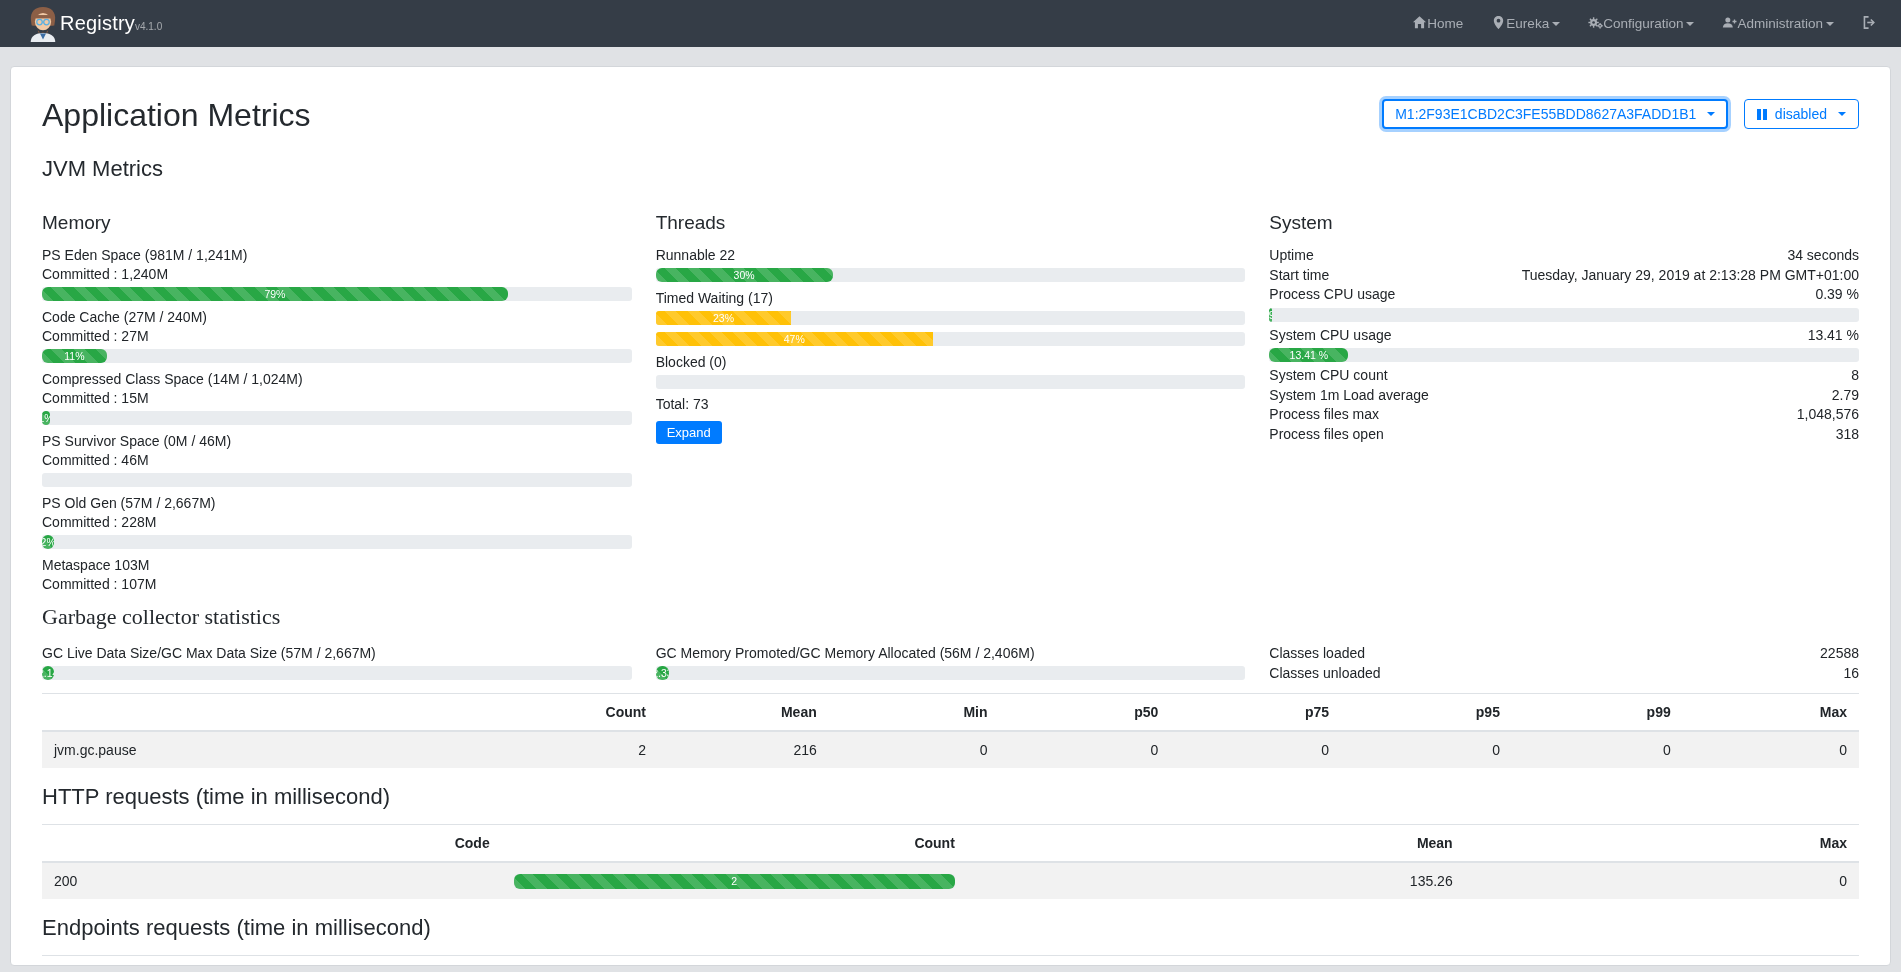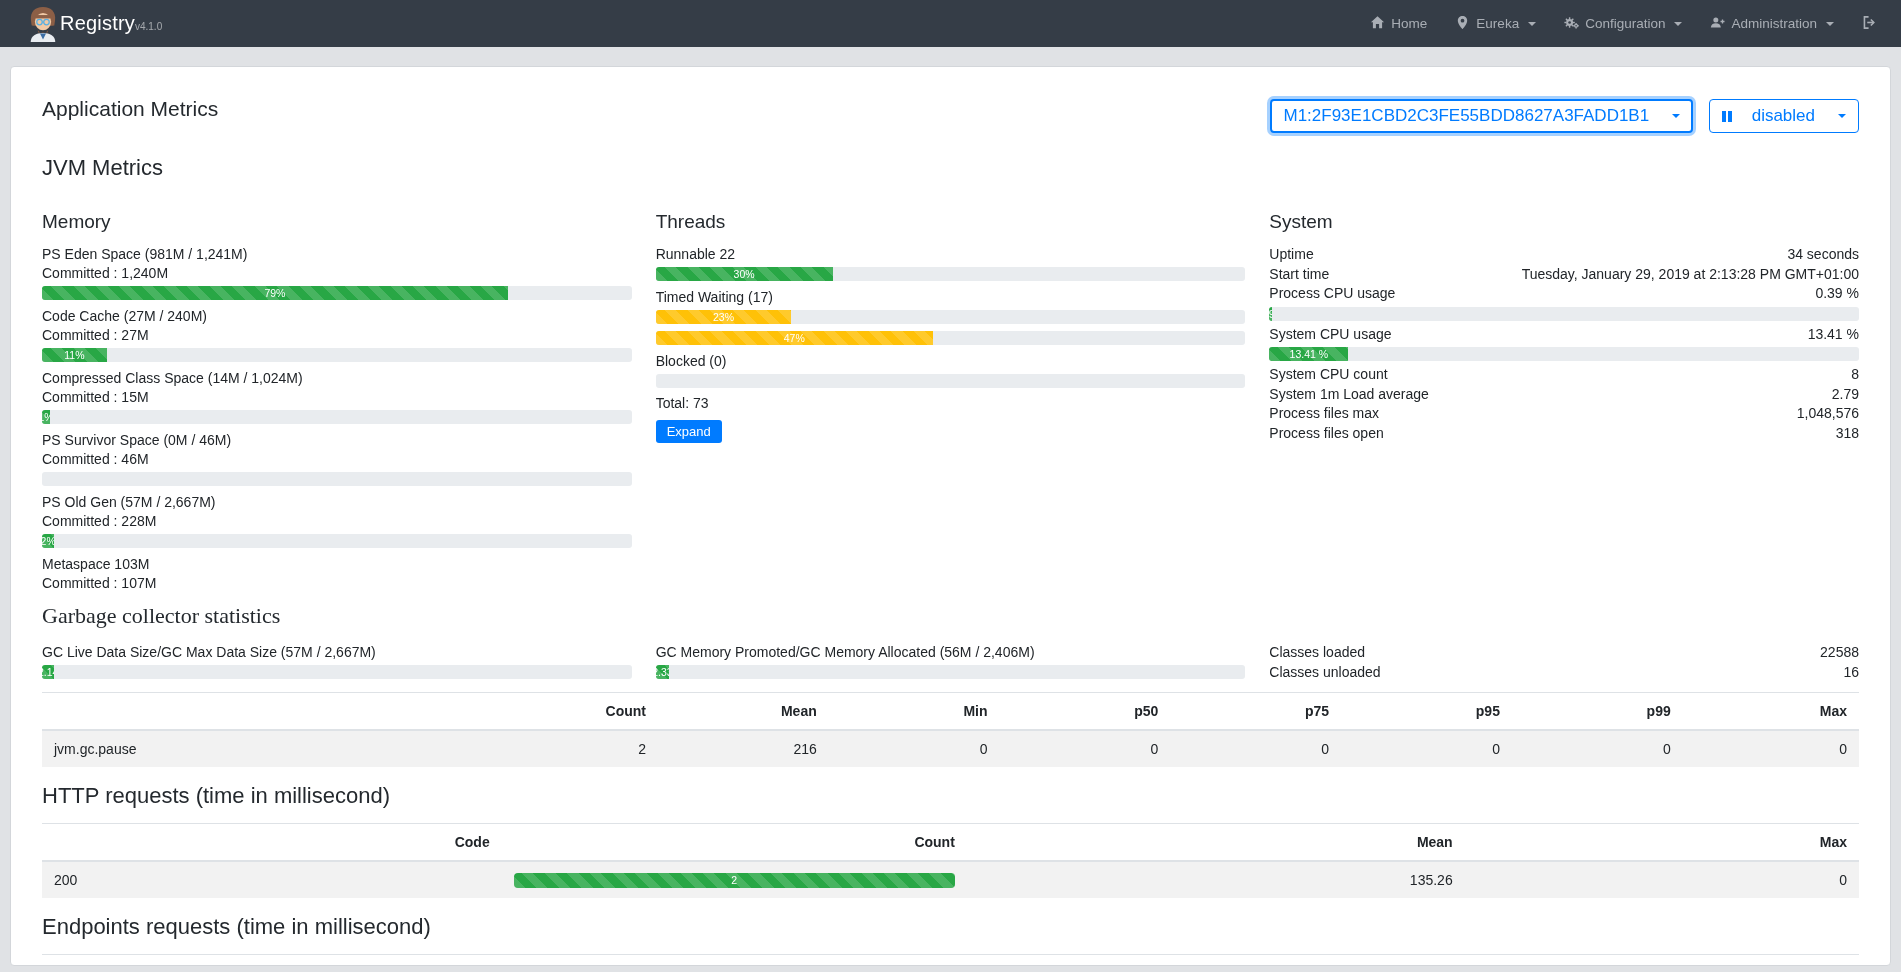--- a/index.html
+++ b/index.html
@@ -15,42 +15,42 @@
     height: 47px; background: #353d47;
     display: flex; align-items: center; justify-content: space-between;
     padding: 0 24px 0 26px;
   }
   .nav-left { display: flex; align-items: center; gap: 0; }
   .logo svg { width: 34px; height: 36px; display: block; }
   .brand { color: #ffffff; font-size: 20px; letter-spacing: .2px; }
   .version { color: rgba(255,255,255,.55); font-size: 10px; position: relative; top: 3px; }
   .nav-right { display: flex; align-items: center; gap: 28px; }
   .nav-item {
-    display: flex; align-items: center; gap: 6px;
+    display: flex; align-items: center; 
     color: #a9aeb5; font-size: 13.5px; text-decoration: none; cursor: pointer;
   }
   .nav-item svg { width: 15px; height: 15px; flex: none; }
   .caret {
     width: 0; height: 0; border-left: 4px solid transparent;
     border-right: 4px solid transparent; border-top: 4px solid currentColor;
     display: inline-block; margin-left: 3px;
   }
   
   .card {
     margin: 19px 10px 0; background: #fff;
     border: 1px solid #d3d6da; border-radius: 4px;
     padding: 30px 31px 10px; height: 900px; overflow: hidden;
   }
   .page-head { display: flex; justify-content: space-between; align-items: flex-start; margin-bottom: 22px; }
-  .page-title { font-size: 21px; font-weight: 500; color: #24292e; }
+  .page-title { font-size: 32px; font-weight: 500; color: #24292e; }
   .head-actions { display: flex; gap: 16px; margin-top: 2px; }
   .btn-outline {
-    display: inline-flex; align-items: center; gap: 20px;
+    display: inline-flex; align-items: center; gap: 8px;
     background: #fff; color: #007bff; border: 1px solid #007bff; border-radius: 4px;
-    font-size: 17px; padding: 6px 12px; cursor: pointer; font-family: inherit; white-space: nowrap; justify-content: space-between;
+    font-size: 14px; padding: 6px 12px; cursor: pointer; font-family: inherit; white-space: nowrap; justify-content: space-between;
   }
   .btn-outline.focused { box-shadow: 0 0 0 3px rgba(0,123,255,.35); border-width: 2px; padding: 5px 11px; }
   .btn-outline .caret { border-top-color: #007bff; }
   .pause-icon { display: inline-flex; gap: 2.5px; }
   .pause-icon i { width: 3.5px; height: 11px; background: #007bff; display: block; }
   .btn-primary {
     background: #007bff; color: #fff; border: none; border-radius: 3px;
     font-size: 13px; padding: 4px 11px; cursor: pointer; font-family: inherit;
   }
   
@@ -59,21 +59,21 @@
   .grid3 { display: grid; grid-template-columns: 1fr 1fr 1fr; column-gap: 24px; }
   .metric-label, .metric-committed { font-size: 14px; line-height: 19px; }
   .progress {
     height: 14px; background: #e9ecef; border-radius: 3px;
     overflow: hidden; margin: 3px 0 7px;
   }
   .progress-bar {
     height: 100%; display: flex; align-items: center; justify-content: center;
     overflow: hidden; color: #fff; font-size: 10.5px; white-space: nowrap;
   }
-  .success { background-color: #28a745; }
+  .success { background-color: #28a745; border-radius: 6px; }
   .warning { background-color: #ffc107; }
   .striped { background-image: repeating-linear-gradient(45deg, rgba(255,255,255,.15) 0 8px, transparent 8px 16px); }
   .thread-total { font-size: 14px; margin: 5px 0 9px; }
   .sysrow { display: flex; justify-content: space-between; font-size: 14px; line-height: 19.5px; }
   .sysrow .v { text-align: right; white-space: nowrap; }
   .gc-grid { margin-bottom: 4px; }
   
   .table { width: 100%; border-collapse: collapse; margin: 6px 0 16px; font-size: 14px; }
   .table th, .table td { padding: 10px 12px; text-align: left; border-top: 1px solid #dee2e6; vertical-align: middle; }
   .table thead th { border-bottom: 2px solid #dee2e6; font-weight: bold; text-align: right; }

